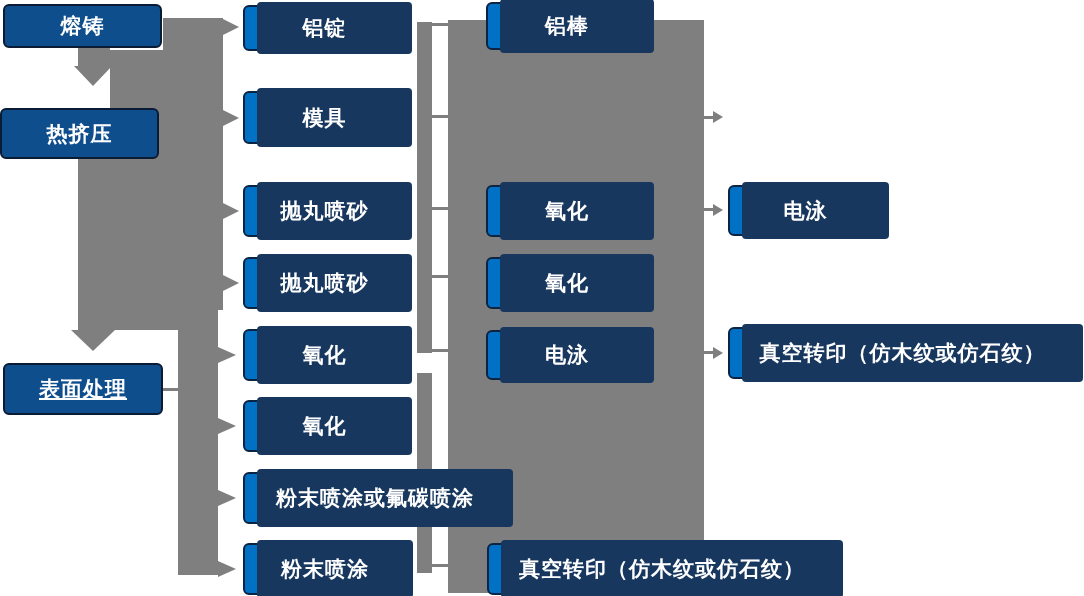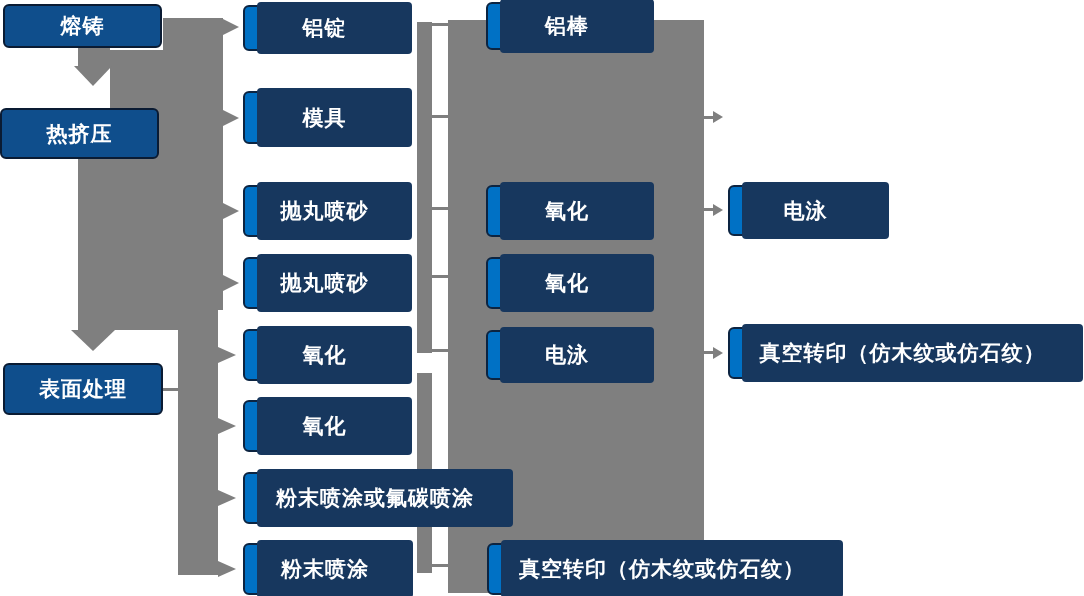--- a/index.html
+++ b/index.html
@@ -91,21 +91,21 @@
     <rect class="c" x="704" y="116" width="9" height="3"></rect>
     <polygon class="c" points="713,111 713,123 723,117"></polygon>
     <rect class="c" x="704" y="208" width="9" height="3"></rect>
     <polygon class="c" points="713,204 713,216 723,210"></polygon>
     <rect class="c" x="704" y="351" width="9" height="3"></rect>
     <polygon class="c" points="713,347 713,359 723,353"></polygon>
   </svg>
 
   <div class="node dark" style="left:3px;top:4px;width:159px;height:44px;">熔铸</div>
   <div class="node dark" style="left:0;top:92px;width:159px;height:51px;margin-top:16px;">热挤压</div>
-  <div class="node dark" style="left:3px;top:363px;width:160px;height:52px;">表面处理</div>
+  <div class="node dark" style="left:3px;top:363px;width:160px;height:52px;text-decoration:underline;">表面处理</div>
 
   <div class="node" style="left:243px;top:91px;width:163px;height:53px;">模具</div>
   <div class="node" style="left:243px;top:5px;width:163px;height:46px;">铝锭</div>
   <div class="node" style="left:243px;top:185px;width:163px;height:52px;">抛丸喷砂</div>
   <div class="node" style="left:243px;top:257px;width:163px;height:52px;">抛丸喷砂</div>
   <div class="node" style="left:243px;top:329px;width:163px;height:52px;">氧化</div>
   <div class="node" style="left:243px;top:400px;width:163px;height:52px;">氧化</div>
   <div class="node" style="left:243px;top:472px;width:264px;height:52px;text-align:center;">粉末喷涂或氟碳喷涂</div>
   <div class="node" style="left:486px;top:2px;width:162px;height:48px;">铝棒</div>
 

